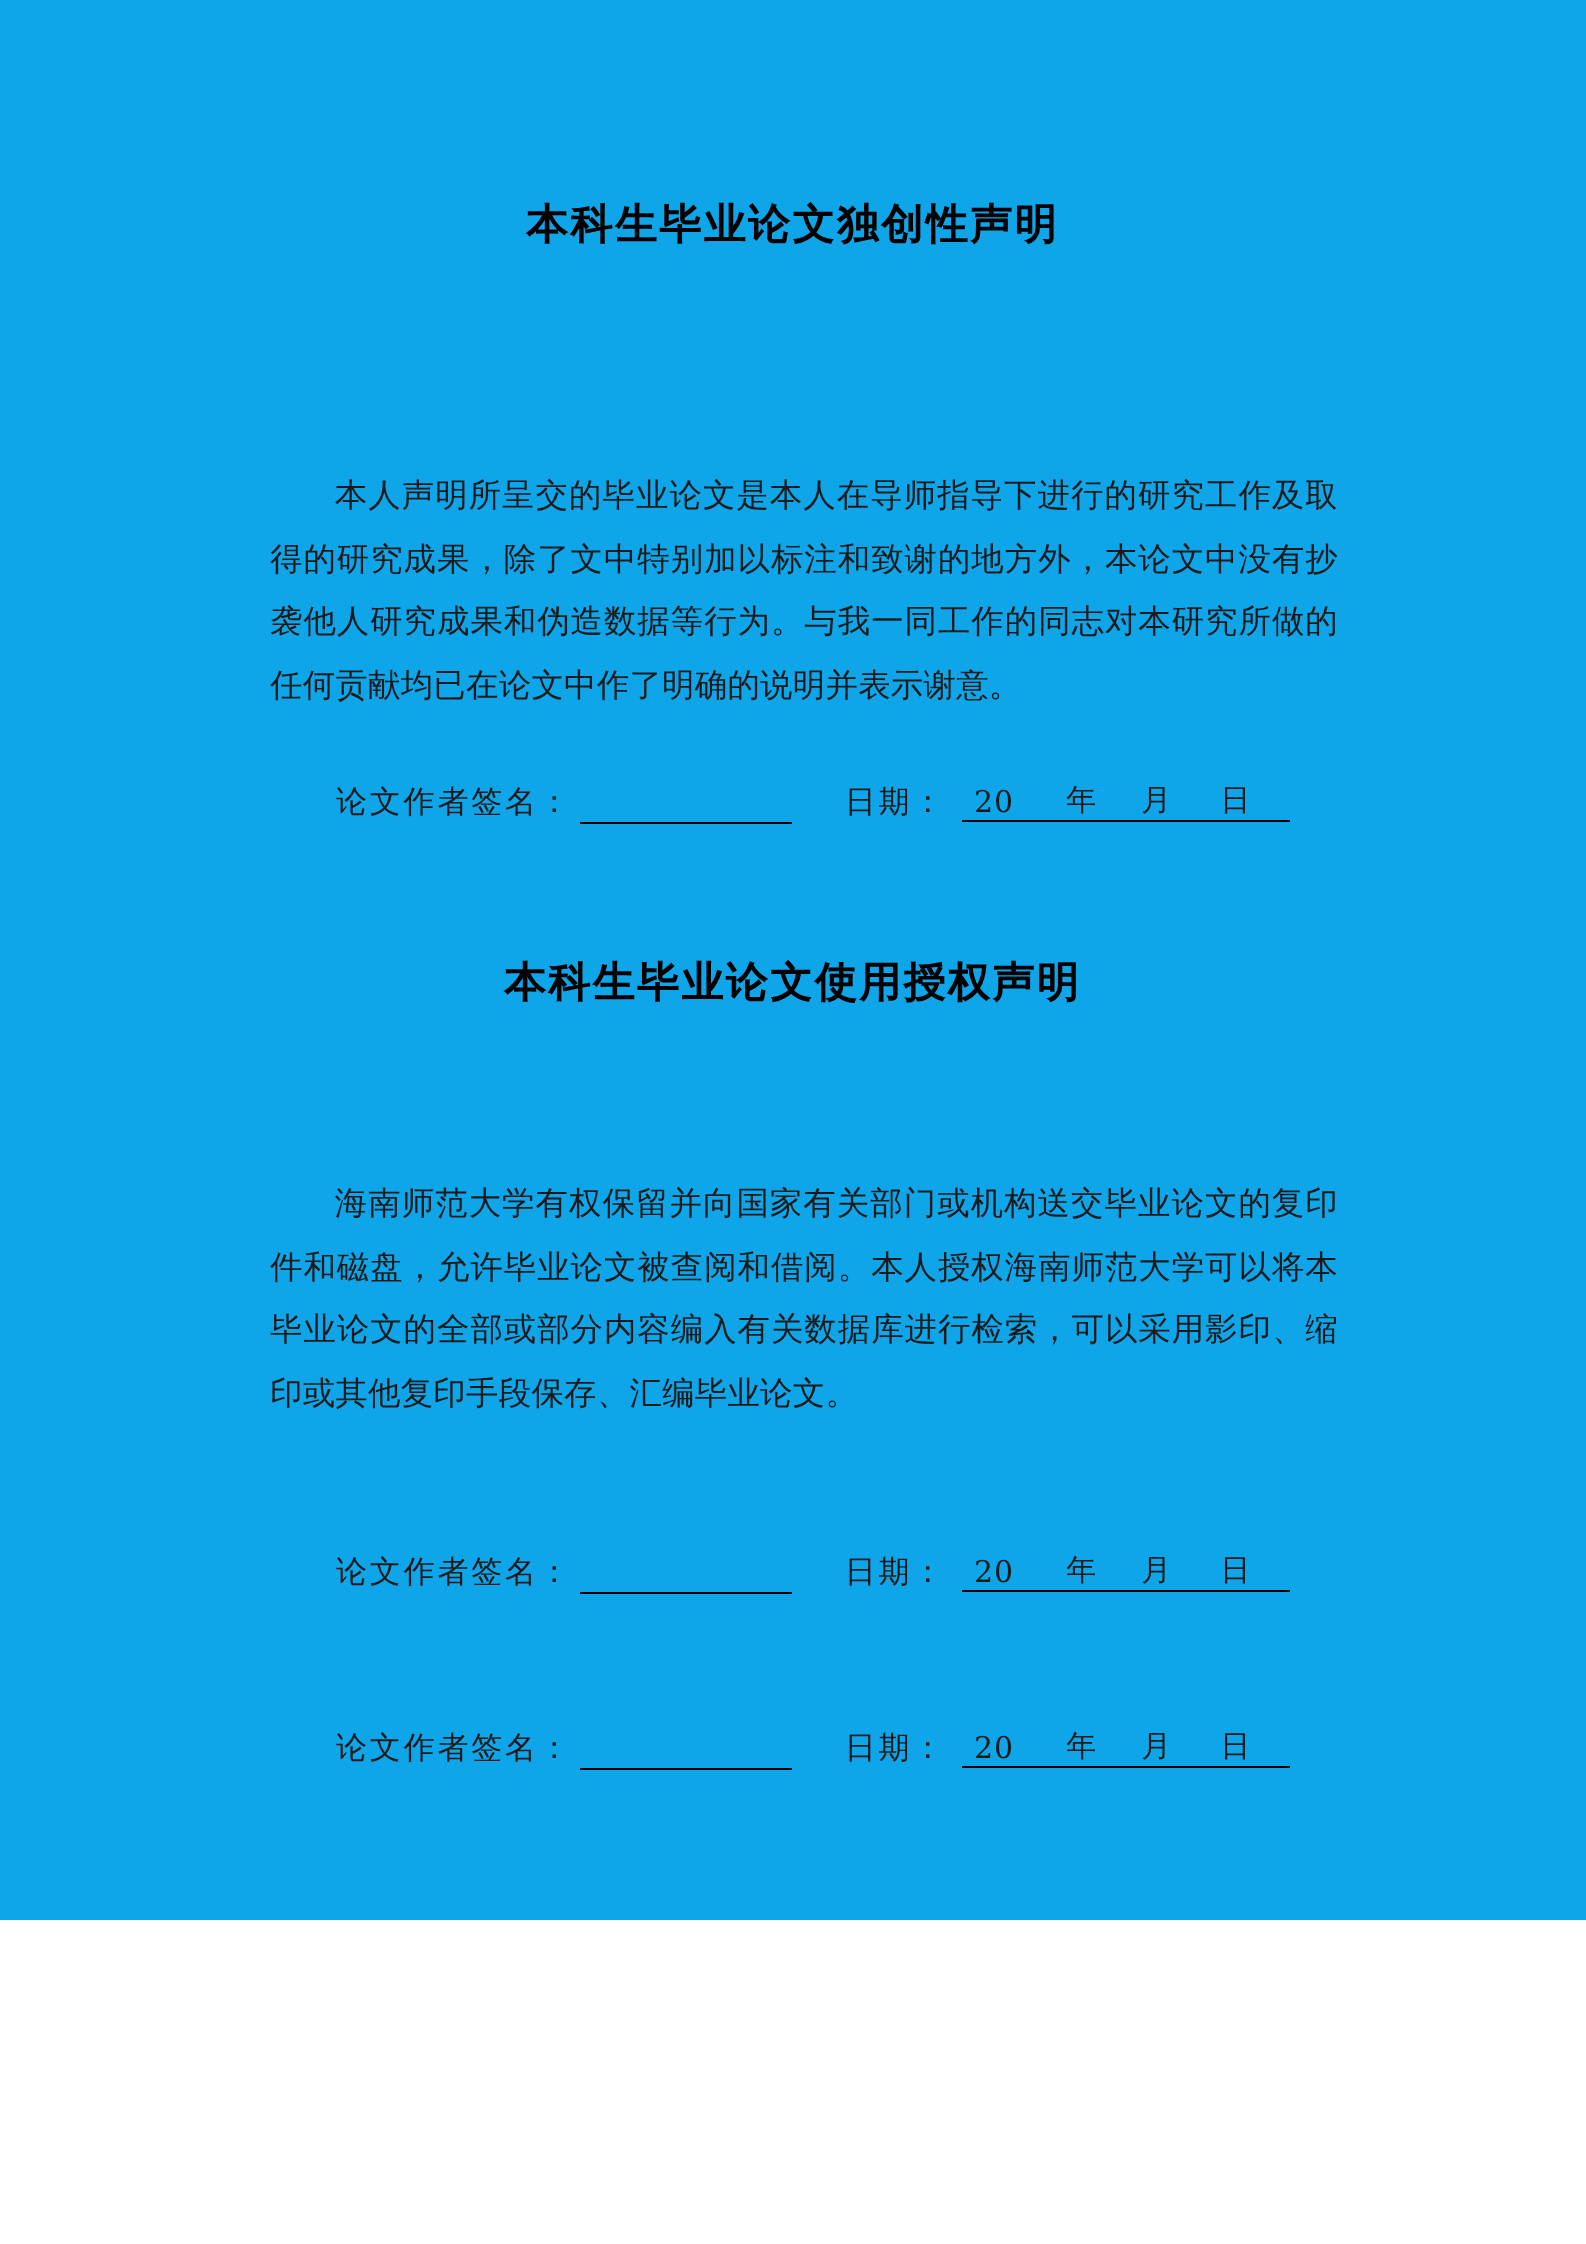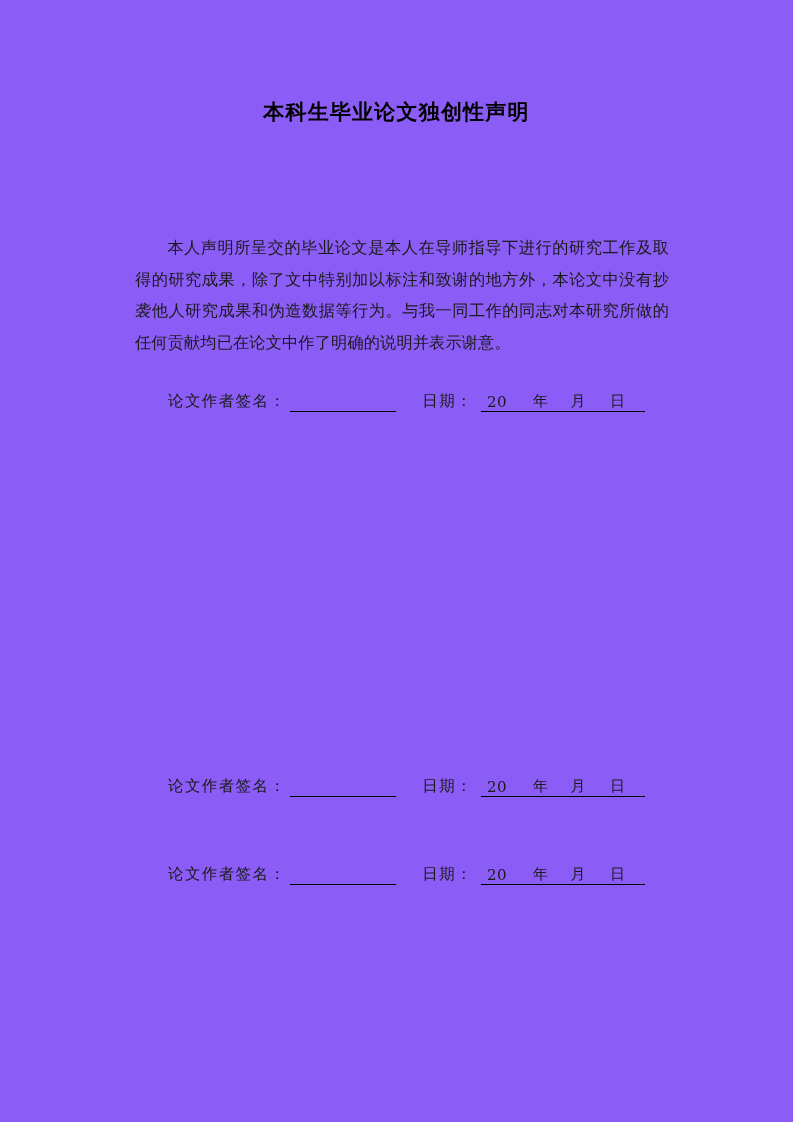--- a/index.html
+++ b/index.html
@@ -14,22 +14,22 @@
     position: relative;
     font-family: "DejaVu Serif", "Liberation Serif", serif;
     color: #000000;
     -webkit-font-smoothing: antialiased;
   }
 
   .page {
     position: absolute;
     inset: 0;
     width: 793px;
-    height: 1122px;
-    background: #8b5cf6;
+    height: 960px;
+    background: #0ea5e9;
     overflow: hidden;
   }
 
   
   .doc-title {
     position: absolute;
     left: 0;
     width: 793px;
     text-align: center;
     font-family: "Liberation Sans", "DejaVu Sans", sans-serif;
@@ -86,21 +86,21 @@
   .sig-blank {
     display: inline-block;
     width: 106px;
     border-bottom: 1.5px solid #000;
     height: 17px;
     margin-left: 4px;
   }
 
   .date-group {
     display: inline-flex;
-    align-items: center;
+    align-items: flex-start;
     margin-left: 26px;
   }
   .date-label {
     letter-spacing: 1.4px;
     margin-right: 8px;
   }
   .date-fill {
     display: inline-flex;
     align-items: flex-end;
     border-bottom: 1.5px solid #000;
@@ -146,21 +146,25 @@
         <span class="date-unit">年</span>
         <span class="sp-b"></span>
         <span class="date-unit">月</span>
         <span class="sp-c"></span>
         <span class="date-unit">日</span>
         <span class="sp-tail"></span>
       </span>
     </span>
   </div>
 
-
+  <div class="doc-title" id="title-2">本科生毕业论文使用授权声明</div>
+
+  <div class="body-block" id="para-2">
+    <p>海南师范大学有权保留并向国家有关部门或机构送交毕业论文的复印件和磁盘，允许毕业论文被查阅和借阅。本人授权海南师范大学可以将本毕业论文的全部或部分内容编入有关数据库进行检索，可以采用影印、缩印或其他复印手段保存、汇编毕业论文。</p>
+  </div>
 
   <div class="sig-row" id="sig-row-2">
     <span class="sig-label">论文作者签名：</span>
     <span class="sig-blank"></span>
 
     <span class="date-group">
       <span class="date-label">日期：</span>
       <span class="date-fill">
         <span class="date-year-num">20</span>
         <span class="sp-a"></span>

